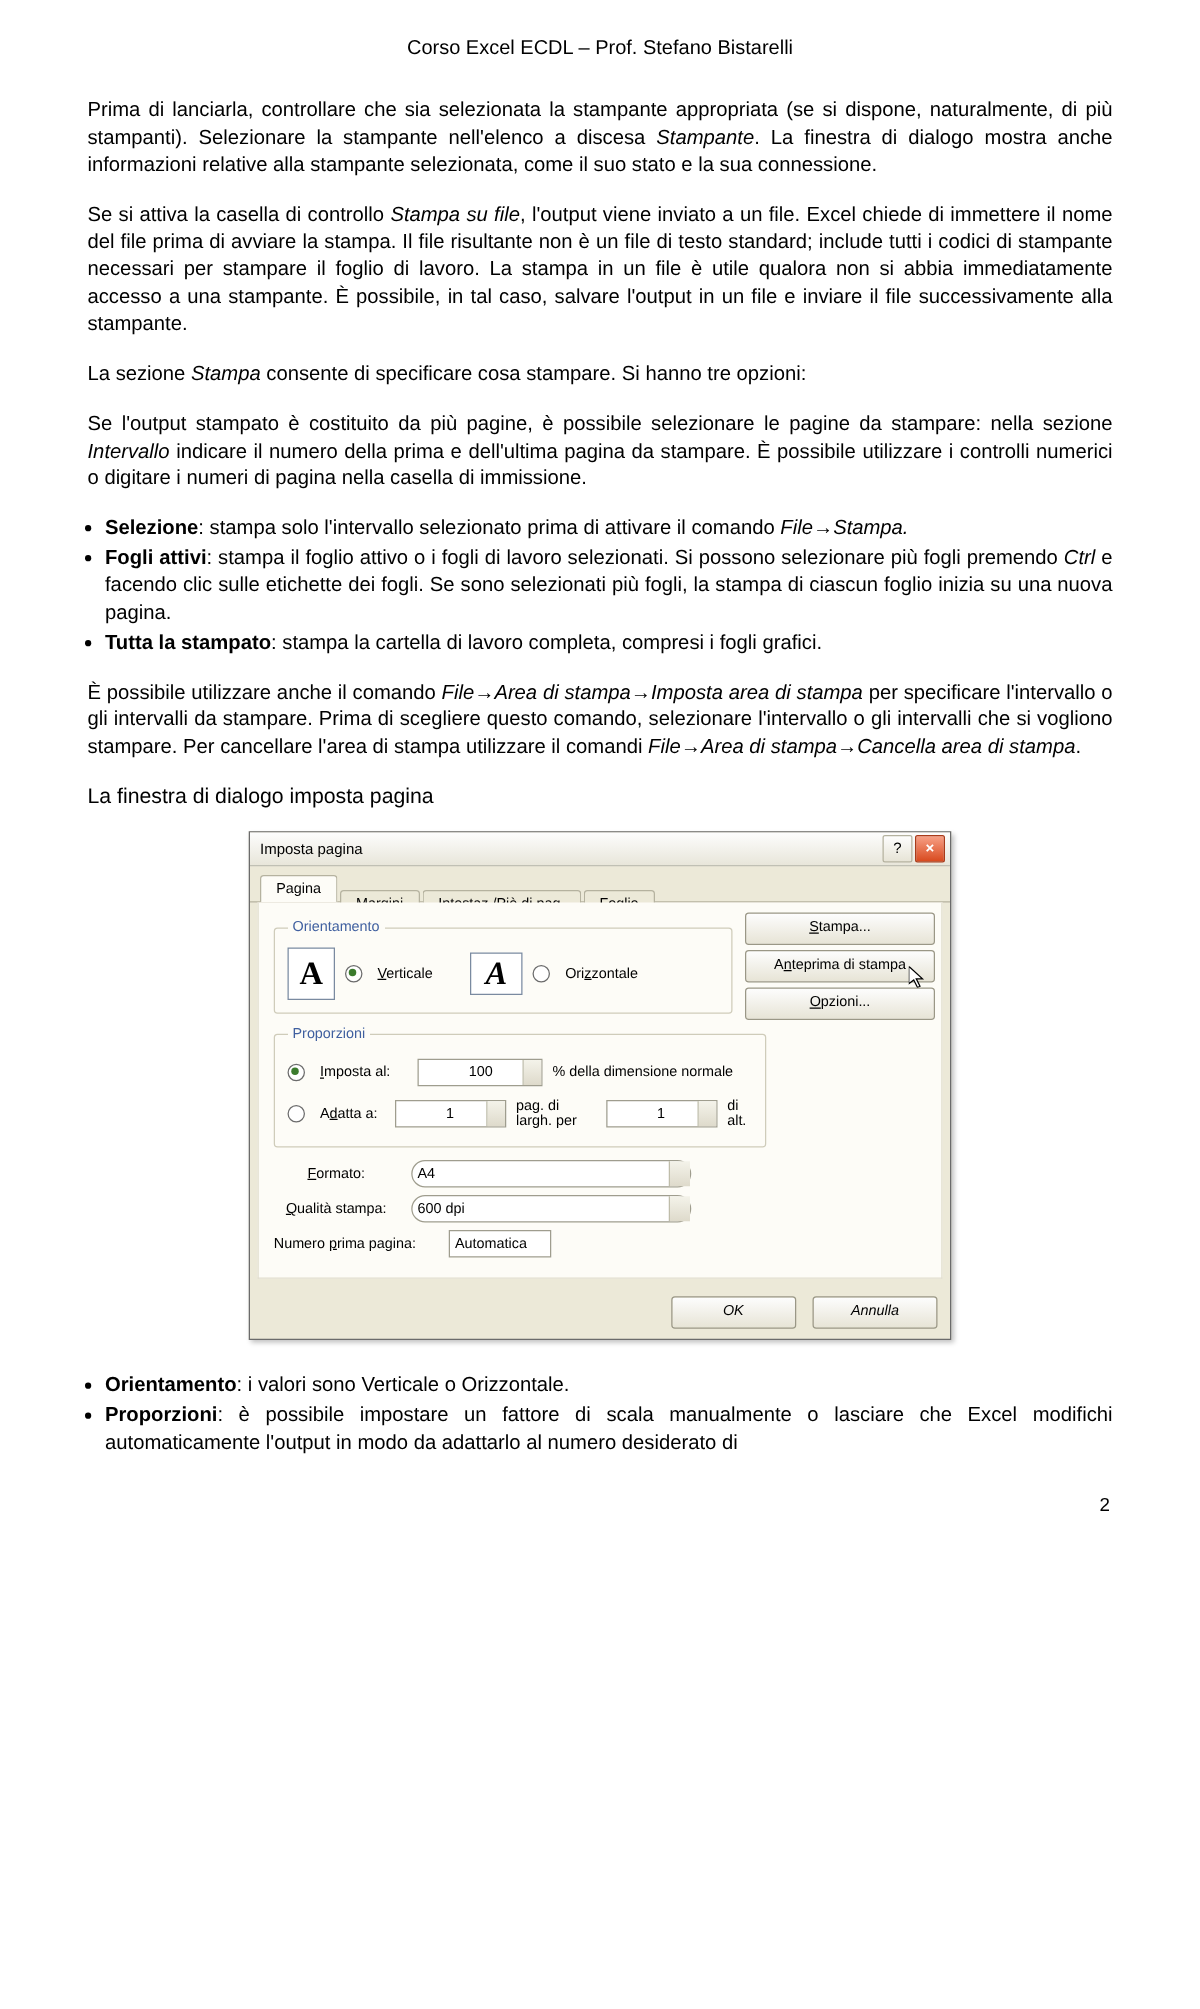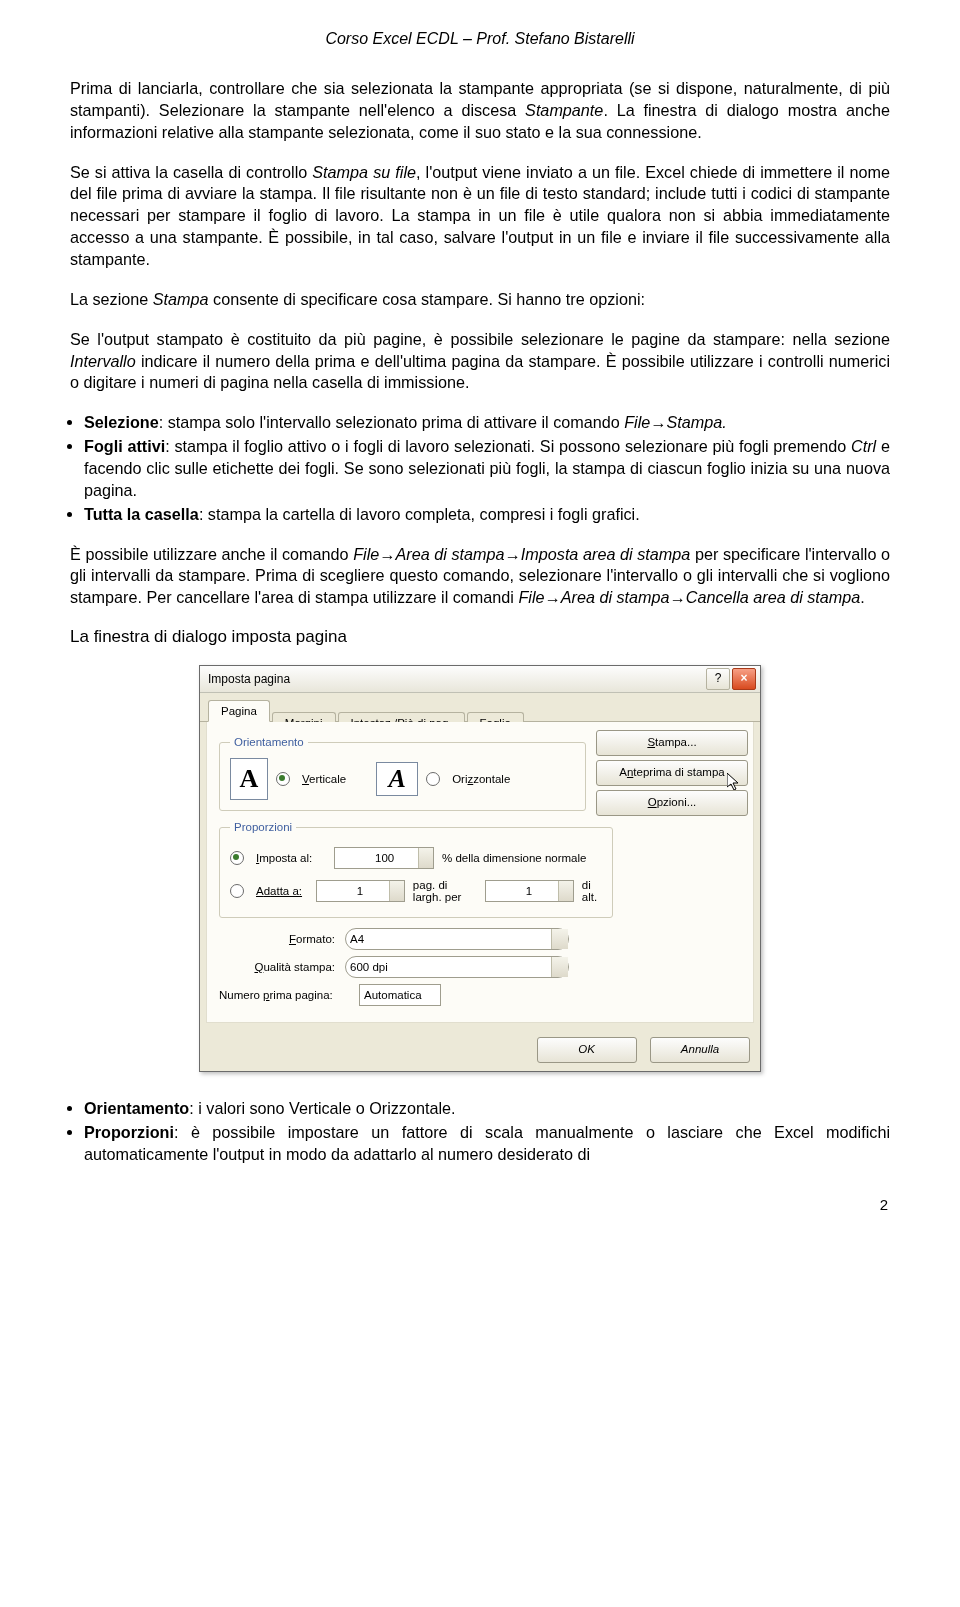--- a/index.html
+++ b/index.html
@@ -8,21 +8,20 @@
     background: #fff;
     font-family: Arial, Helvetica, sans-serif;
     color: #000;
     width: 960px;
   }
   .page {
     padding: 30px 70px 40px 70px;
   }
   .header-line {
     text-align: center;
-    font-style: italic;
     font-size: 16px;
     margin-bottom: 30px;
   }
   .para {
     font-size: 16.2px;
     line-height: 1.35;
     text-align: justify;
     margin: 0 0 18px 0;
   }
   .i { font-style: italic; }
@@ -168,21 +167,21 @@
   .combo::after {
     content: "";
     position: absolute; right: 0; top: 0; bottom: 0; width: 16px;
     border-left: 1px solid #bfbdaa;
     background: linear-gradient(#f4f3ea,#dedacb);
   }
   .radio { width: 12px; height: 12px; border: 1px solid #6b6b6b; border-radius: 50%; background: #fff; display:inline-block; position:relative; margin-right:4px; flex-shrink:0;}
   .radio.checked::after { content:""; position:absolute; left:2px; top:2px; width:6px; height:6px; border-radius:50%; background:#3b7b2d; }
   .lbl { font-size: 11.5px; }
   .form-row { display: flex; align-items: center; gap: 10px; margin: 6px 0; }
-  .form-row .fl { width: 100px; text-align: right; margin-left: 16px; }
+  .form-row .fl { width: 100px; text-align: center; }
   .txtin { width: 72px; display:inline-flex; align-items:center; }
   .btnbar { text-align: right; padding: 8px 10px; }
   .btnbar .winbtn { min-width: 78px; display: inline-block; margin-left: 10px; font-style: italic; }
   .cursor {
     position: absolute;
     width: 14px; height: 20px;
     pointer-events: none;
   }
   .cursor svg { width: 14px; height: 20px; }
   .pagenum { text-align: right; font-size: 15px; padding-right: 2px; margin-top: 30px;}
@@ -210,21 +209,21 @@
   </p>
 
   <ul class="bullets">
     <li>
       <span class="b">Selezione</span><span>: stampa solo l'intervallo selezionato prima di attivare il comando </span><span class="i">File→Stampa.</span>
     </li>
     <li>
       <span class="b">Fogli attivi</span><span>: stampa il foglio attivo o i fogli di lavoro selezionati. Si possono selezionare più fogli premendo </span><span class="i">Ctrl</span><span> e facendo clic sulle etichette dei fogli. Se sono selezionati più fogli, la stampa di ciascun foglio inizia su una nuova pagina.</span>
     </li>
     <li>
-      <span class="b">Tutta la casella</span><span>: stampa la cartella di lavoro completa, compresi i fogli grafici.</span>
+      <span class="b">Tutta la stampato</span><span>: stampa la cartella di lavoro completa, compresi i fogli grafici.</span>
     </li>
   </ul>
 
   <p class="para">
     <span>È possibile utilizzare anche il comando </span><span class="i">File→Area di stampa→Imposta area di stampa</span><span> per specificare l'intervallo o gli intervalli da stampare. Prima di scegliere questo comando, selezionare l'intervallo o gli intervalli che si vogliono stampare. Per cancellare l'area di stampa utilizzare il comandi </span><span class="i">File→Area di stampa→Cancella area di stampa</span><span>.</span>
   </p>
 
   <div class="section-title">La finestra di dialogo imposta pagina</div>
 
   <div class="dialog-wrap">
@@ -275,21 +274,21 @@
           <fieldset class="grp">
             <legend>Proporzioni</legend>
             <div class="row">
               <span class="radio checked"></span>
               <span class="lbl" style="width:70px;"><span style="text-decoration:underline;">I</span>mposta al:</span>
               <span class="spin">100</span>
               <span class="lbl">% della dimensione normale</span>
             </div>
             <div class="row" style="margin-top:10px;">
               <span class="radio"></span>
-              <span class="lbl" style="width:70px;text-decoration:underline;">A<span style="text-decoration:underline;">d</span>atta a:</span>
+              <span class="lbl" style="width:70px;">A<span style="text-decoration:underline;">d</span>atta a:</span>
               <span class="spin">1</span>
               <span class="lbl">pag. di largh. per</span>
               <span class="spin">1</span>
               <span class="lbl">di alt.</span>
             </div>
           </fieldset>
 
           <div class="form-row">
             <span class="fl lbl"><span style="text-decoration:underline;">F</span>ormato:</span>
             <span class="combo">A4</span>

